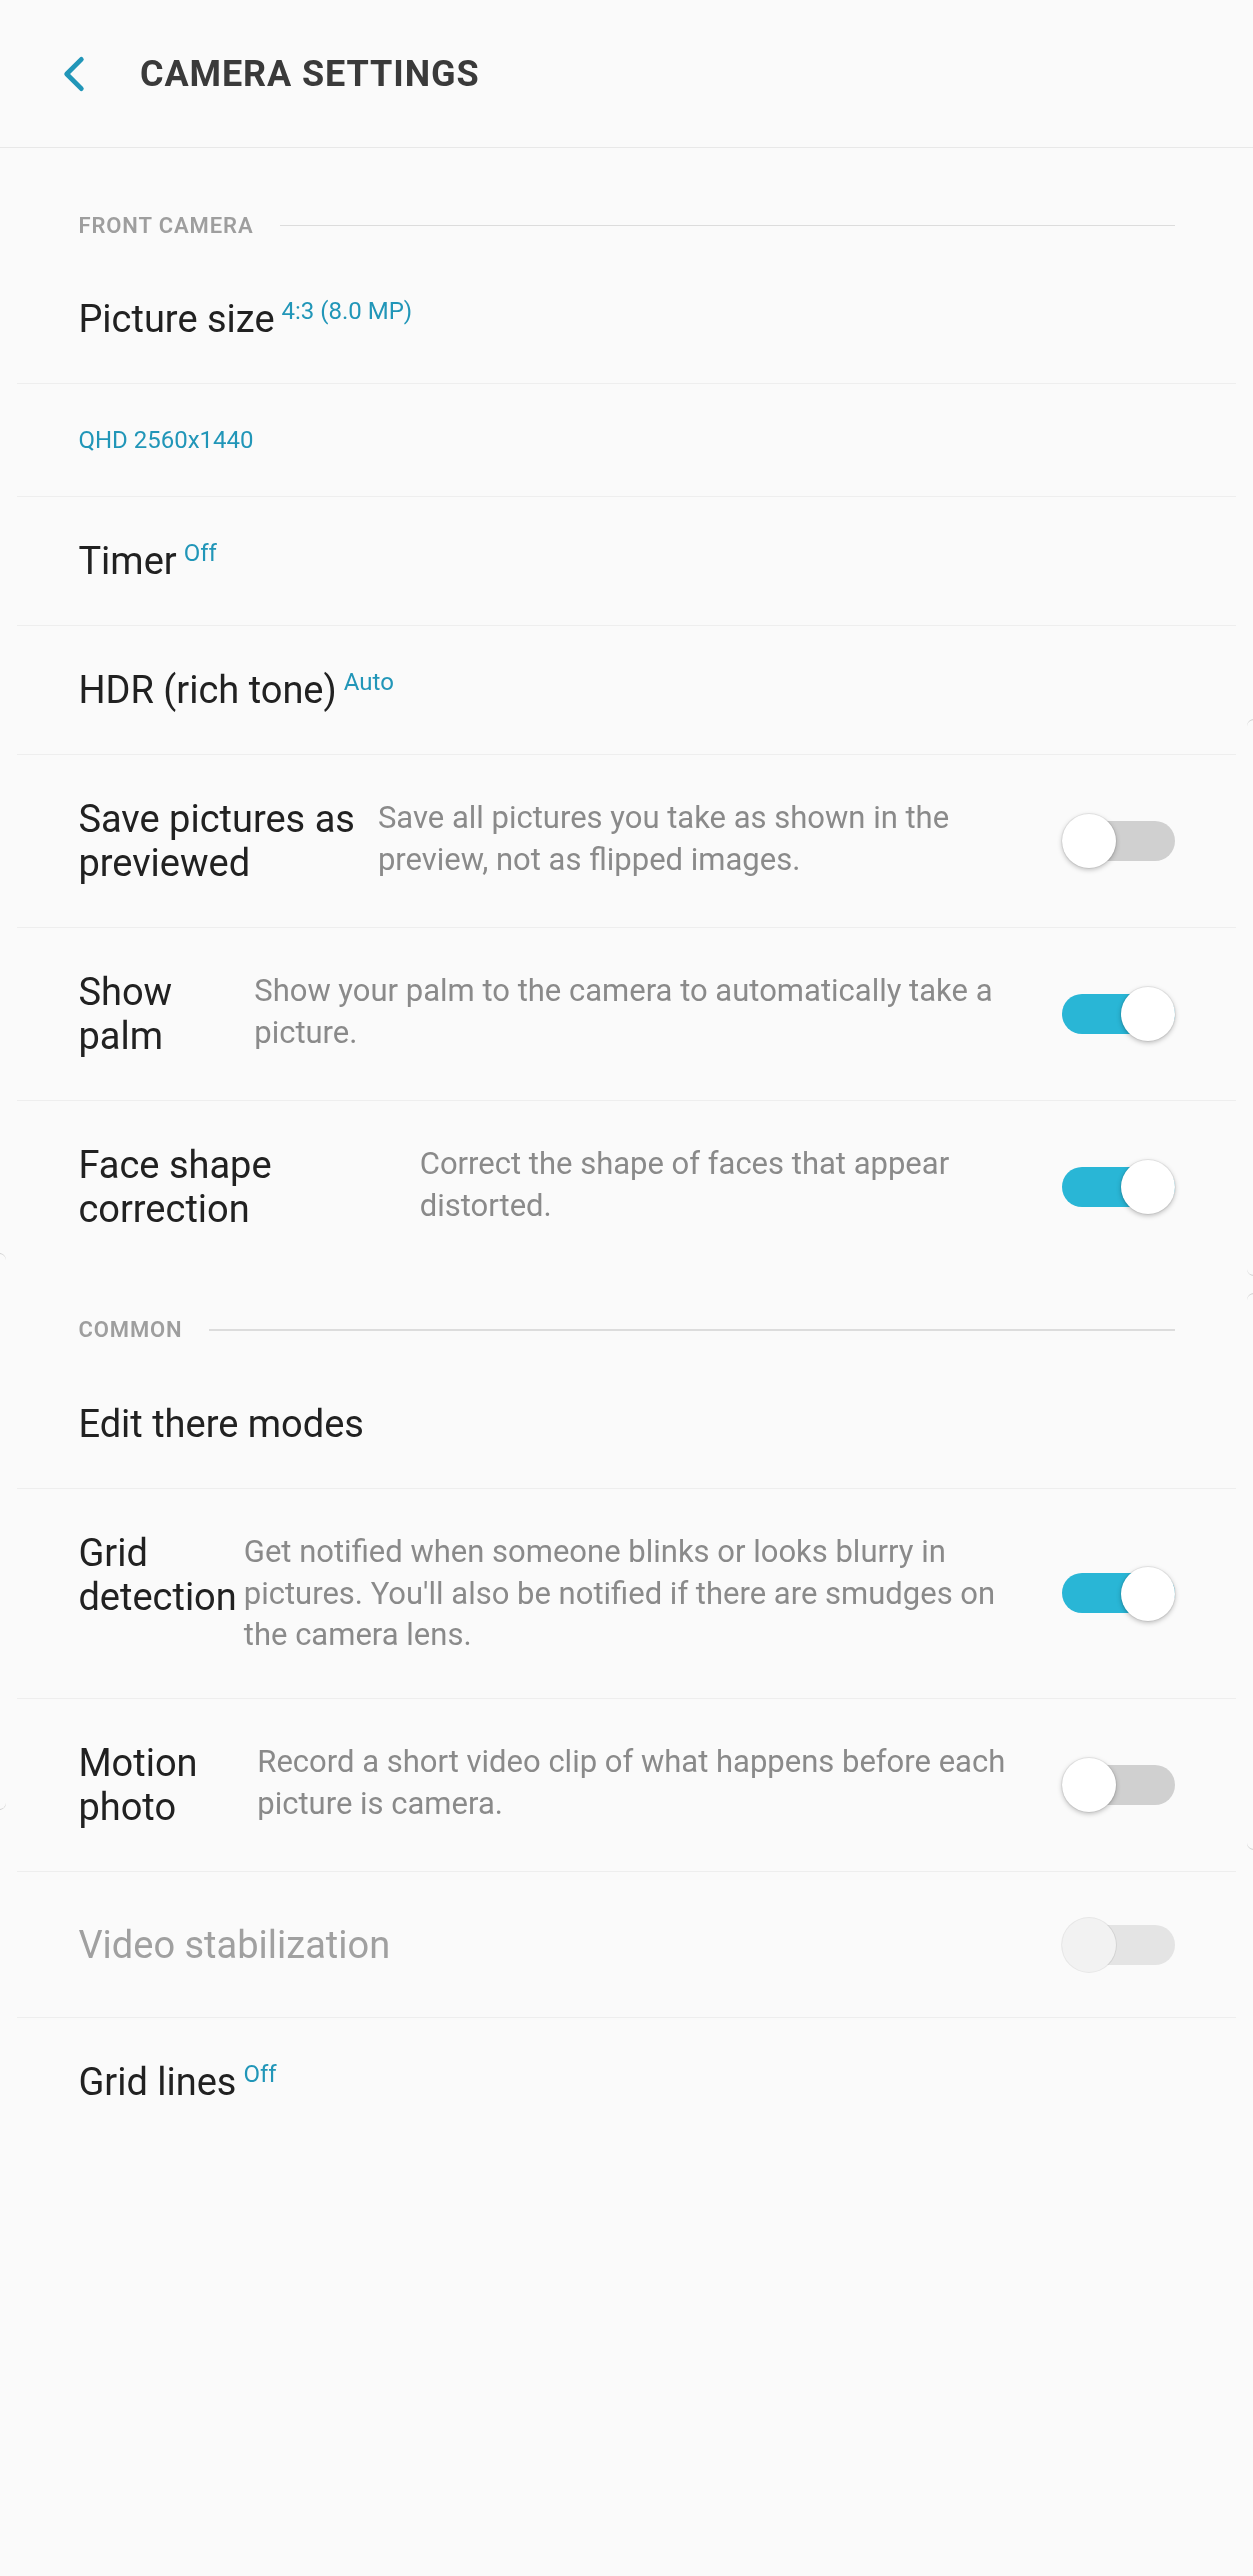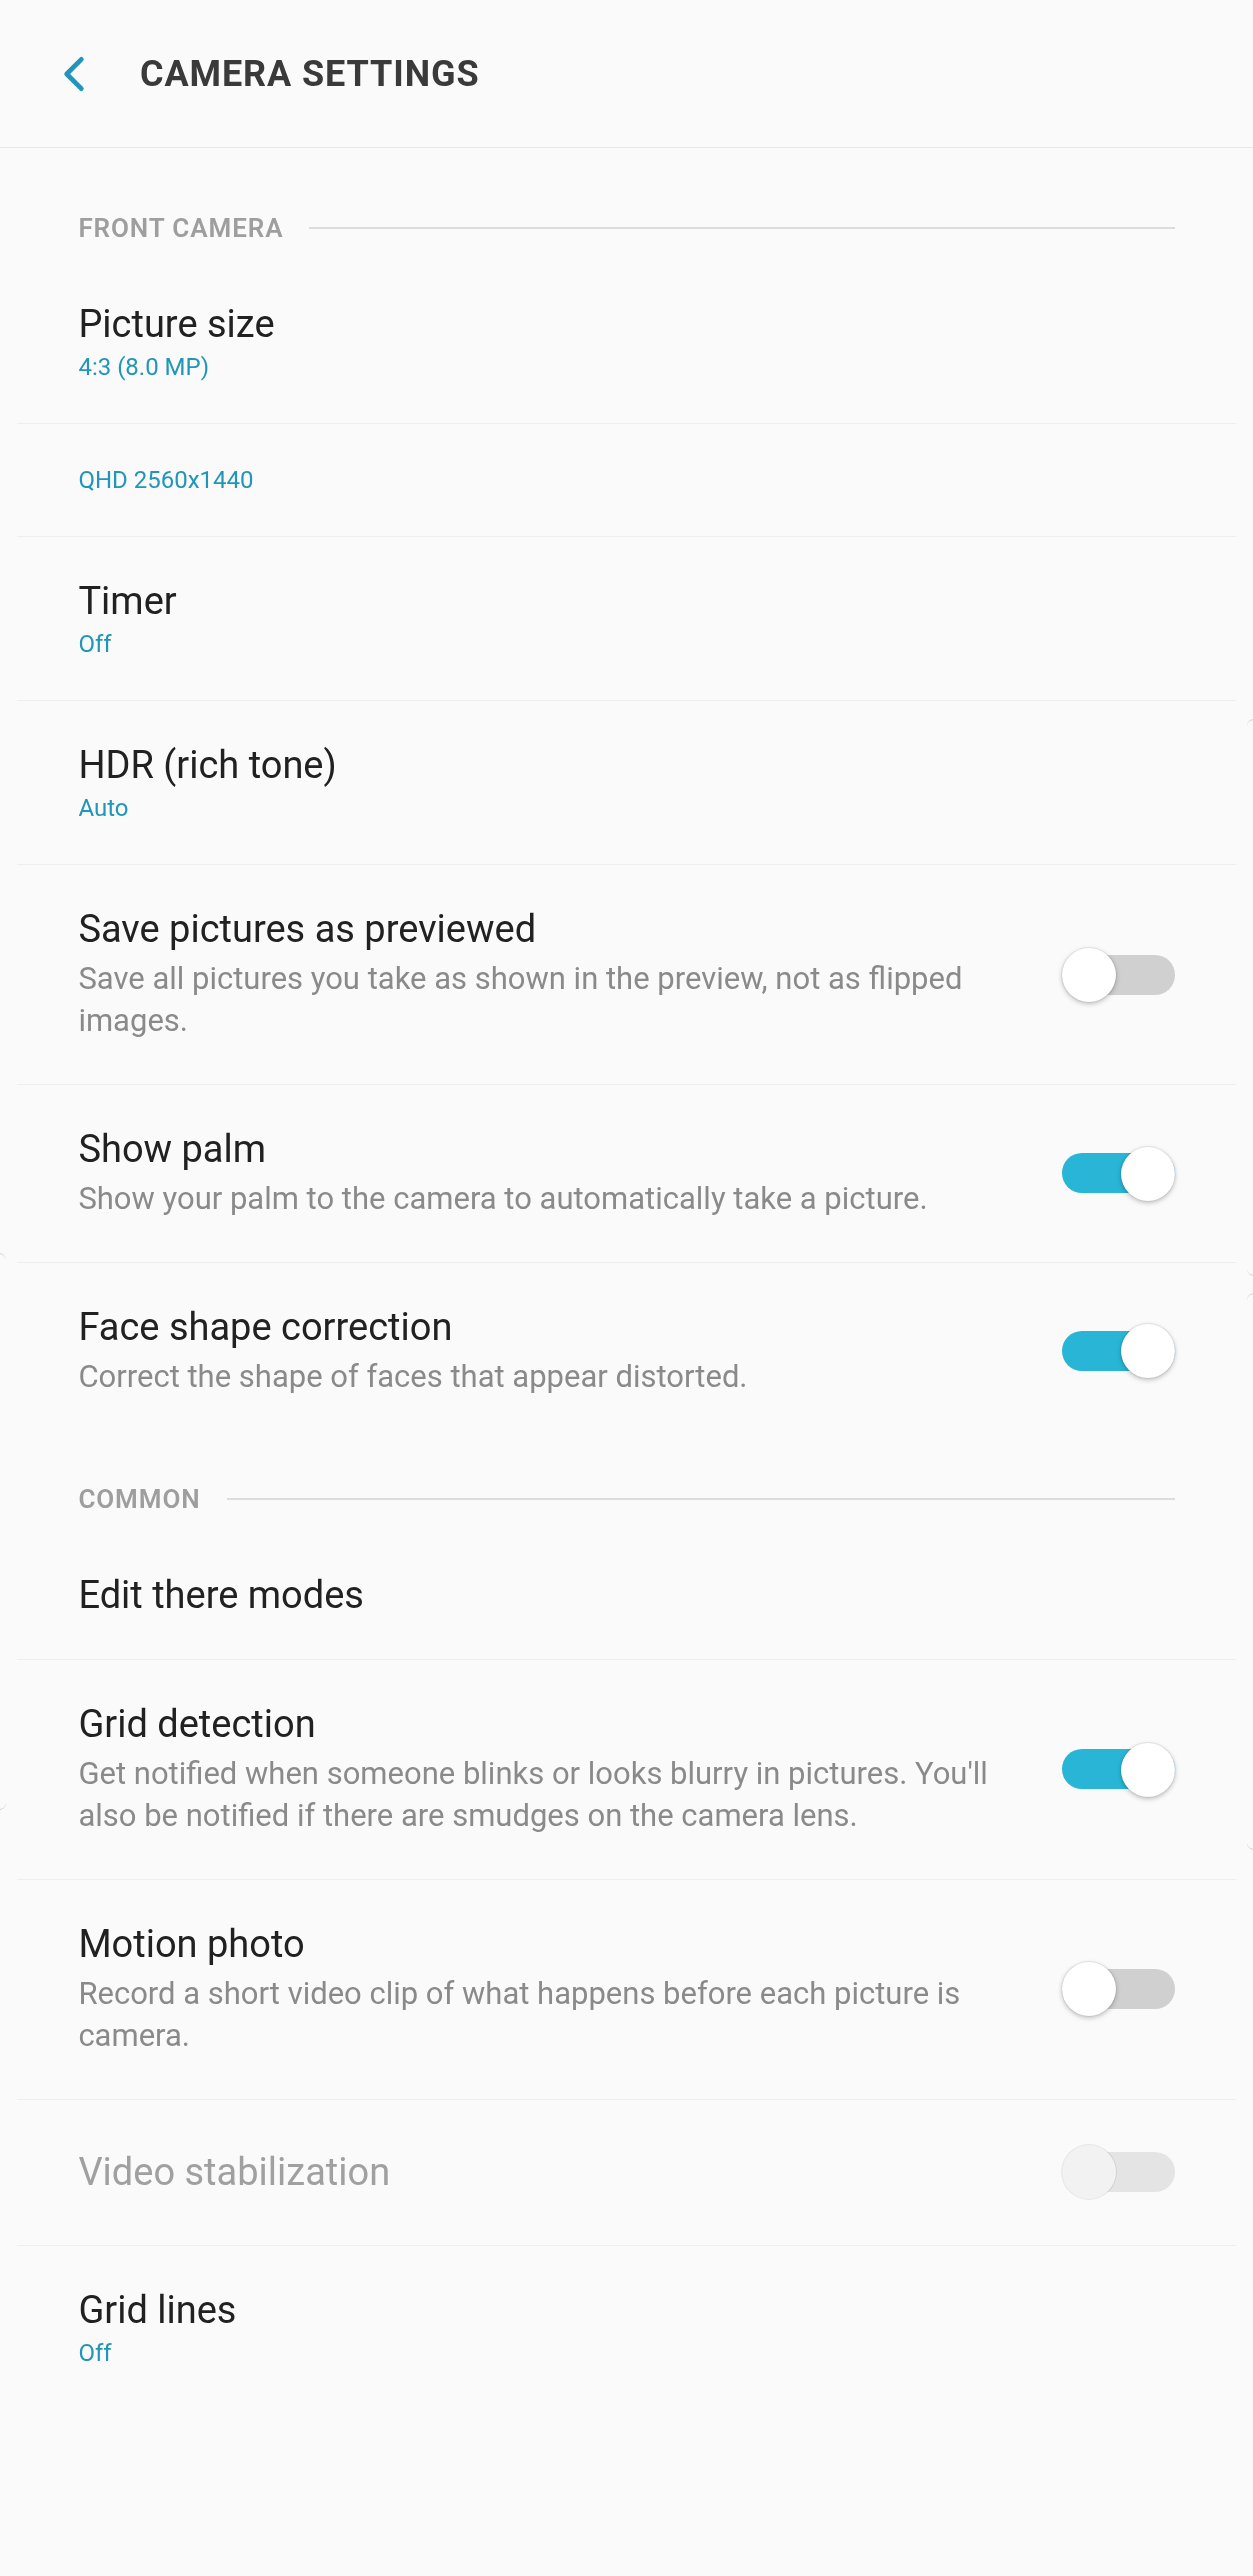--- a/index.html
+++ b/index.html
@@ -32,21 +32,21 @@
   .content {
     padding: 0 17.4px 35px 17.4px;
   }
   .section-header-row {
     display: flex;
     align-items: center;
     padding: 65px 61px 17.4px 61px;
     gap: 26px;
   }
   .section-header-label {
-    font-size: 26px;
+    font-size: 22px;
     font-weight: 600;
     color: #9e9e9e;
     letter-spacing: 0.9px;
     white-space: nowrap;
   }
   .section-header-line {
     flex: 1;
     height: 1.7px;
     background: #dcdcdc;
   }
@@ -55,23 +55,22 @@
     border-bottom: 1.7px solid #eeeeee;
     display: flex;
     align-items: center;
     gap: 35px;
     cursor: pointer;
   }
   .row:last-child { border-bottom: none; }
   .row-texts {
     flex: 1;
     display: flex;
-    flex-direction: column;
+    flex-direction: row;
     gap: 7px;
-    justify-content: flex-end;
   }
   .row-title {
     font-size: 38px;
     color: #212121;
   }
   .row-title.disabled { color: #a0a0a0; }
   .row-value {
     font-size: 24px;
     color: #2196b8;
   }

